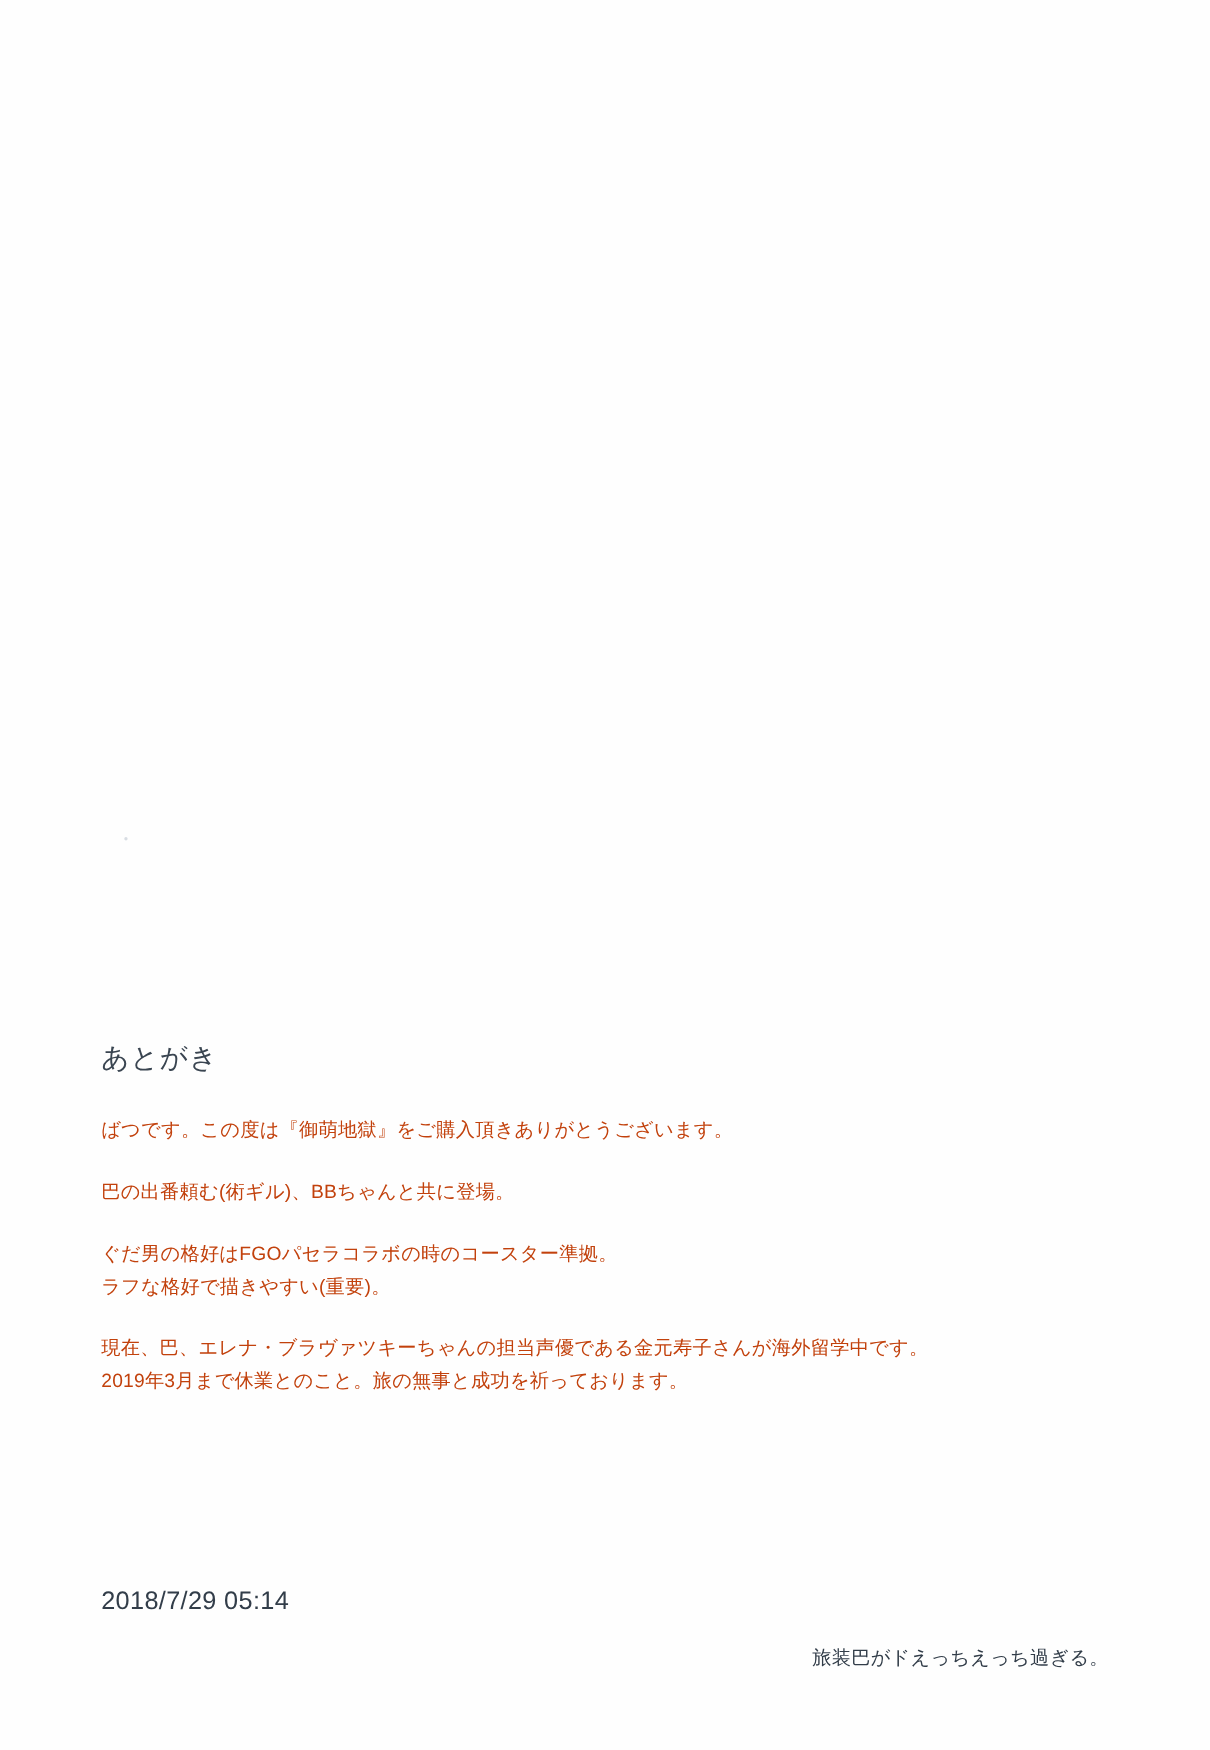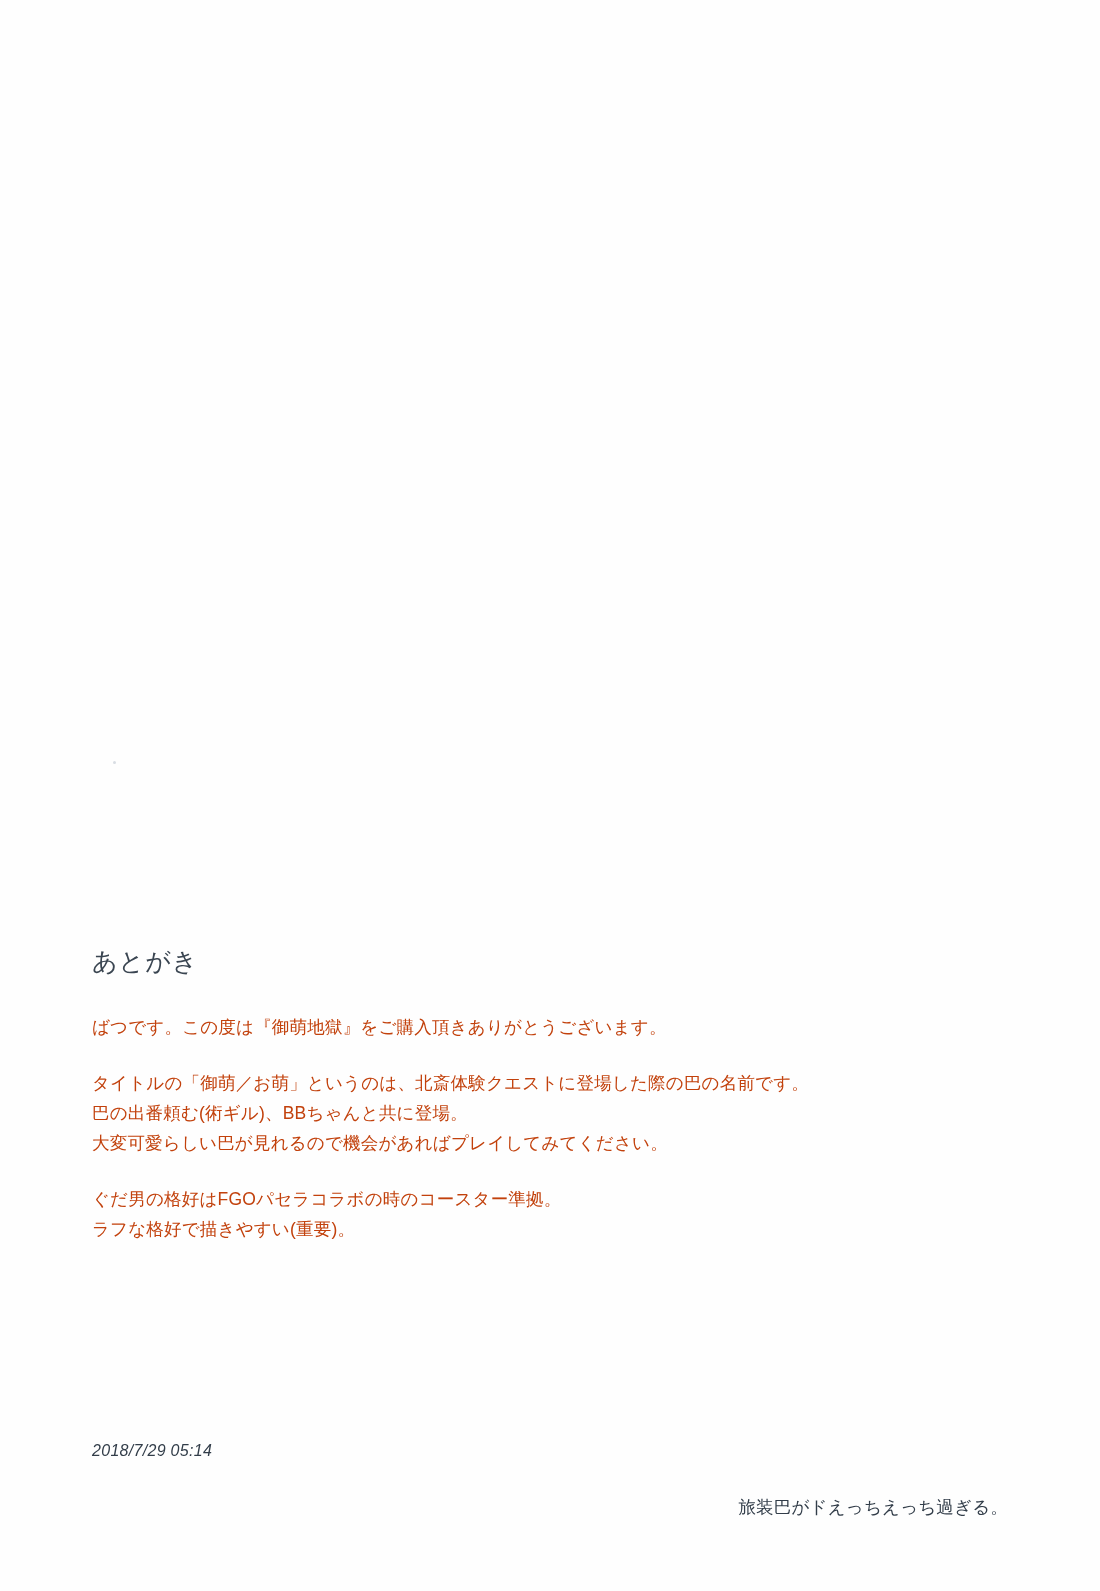--- a/index.html
+++ b/index.html
@@ -44,24 +44,23 @@
     font-size: 17.5px;
     line-height: 30px;
     color: #c2410c;
     letter-spacing: 0.2px;
     white-space: pre;
   }
   .timestamp {
     position: absolute;
     left: 92px;
     top: 1442px;
-    font-size: 16px;
+    font-size: 23px;
     color: #323d49;
     letter-spacing: 0.3px;
-    font-style: italic;
   }
   .footnote {
     position: absolute;
     right: 92px;
     top: 1495px;
     font-size: 17.5px;
     color: #323d49;
     letter-spacing: 0.2px;
   }
   .speck {
@@ -80,30 +79,32 @@
   <span class="speck" style="left:113px; top:761px;"></span>
 
   <section class="afterword">
     <h1 class="afterword-heading">あとがき</h1>
 
     <div class="para">
       <div class="line">ばつです。この度は『御萌地獄』をご購入頂きありがとうございます。</div>
     </div>
 
     <div class="para">
-      <div class="line">タイトルの「御萌／お萌」というのは、北斎体験クエストに登場した際の巴の名前です。</div>
       <div class="line">巴の出番頼む(術ギル)、BBちゃんと共に登場。</div>
-      <div class="line">大変可愛らしい巴が見れるので機会があればプレイしてみてください。</div>
     </div>
 
     <div class="para">
       <div class="line">ぐだ男の格好はFGOパセラコラボの時のコースター準拠。</div>
       <div class="line">ラフな格好で描きやすい(重要)。</div>
     </div>
 
 
+    <div class="para">
+      <div class="line">現在、巴、エレナ・ブラヴァツキーちゃんの担当声優である金元寿子さんが海外留学中です。</div>
+      <div class="line">2019年3月まで休業とのこと。旅の無事と成功を祈っております。</div>
+    </div>
   </section>
 
   <div class="timestamp">2018/7/29 05:14</div>
 
   <div class="footnote">旅装巴がドえっちえっち過ぎる。</div>
 
 </div>
 
 </body></html>

